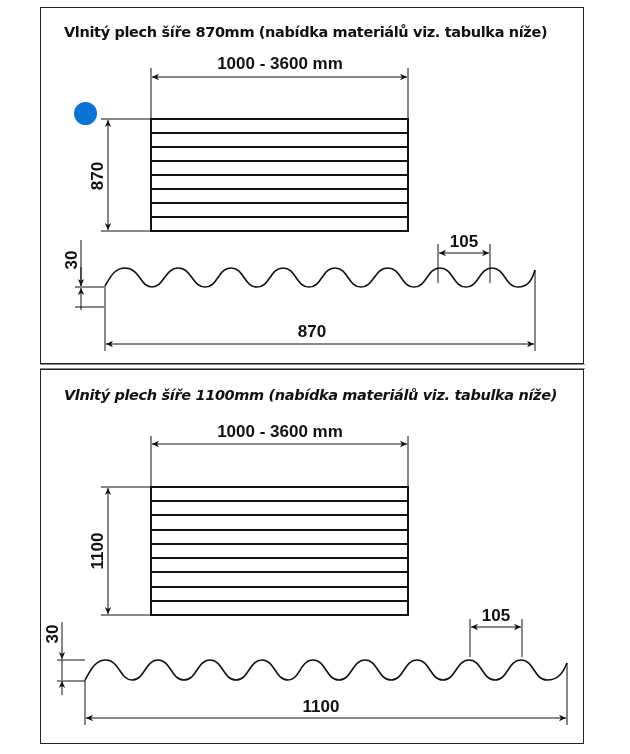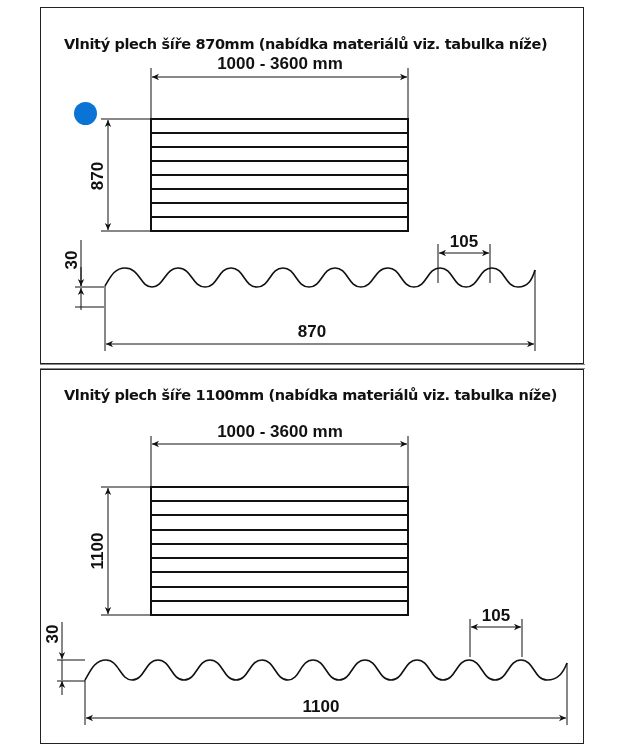--- a/index.html
+++ b/index.html
@@ -16,22 +16,22 @@
   .dimtext { font-family: "Liberation Sans", sans-serif; font-weight: bold; fill: #111; }
   .blue-dot { position: absolute; width: 23px; height: 23px; border-radius: 50%; }
 </style>
 </head>
 <body>
 
 <div class="panel" id="panel-1"></div>
 <div class="sep"></div>
 <div class="panel" id="panel-2"></div>
 
-<div class="title" style="top:36px;">Vlnitý plech šíře 870mm (nabídka materiálů viz. tabulka níže)</div>
-<div class="title" style="top:387px;">Vlnitý plech šíře 1100mm (nabídka materiálů viz. tabulka níže)</div>
+<div class="title" style="top:24px;">Vlnitý plech šíře 870mm (nabídka materiálů viz. tabulka níže)</div>
+<div class="title" style="top:387px;font-style:italic;">Vlnitý plech šíře 1100mm (nabídka materiálů viz. tabulka níže)</div>
 
 <div class="blue-dot" style="left:74px; top:102px; background:#0a74d6;"></div>
 
 <svg class="drawing" width="630" height="754" viewBox="0 0 630 754" xmlns="http://www.w3.org/2000/svg">
   <defs>
     <marker id="arr" markerWidth="8" markerHeight="8" refX="7" refY="4" orient="auto-start-reverse" markerUnits="userSpaceOnUse">
       <path d="M0,0.8 L7,4 L0,7.2 L2,4 Z" fill="#111"></path>
     </marker>
   </defs>
 

